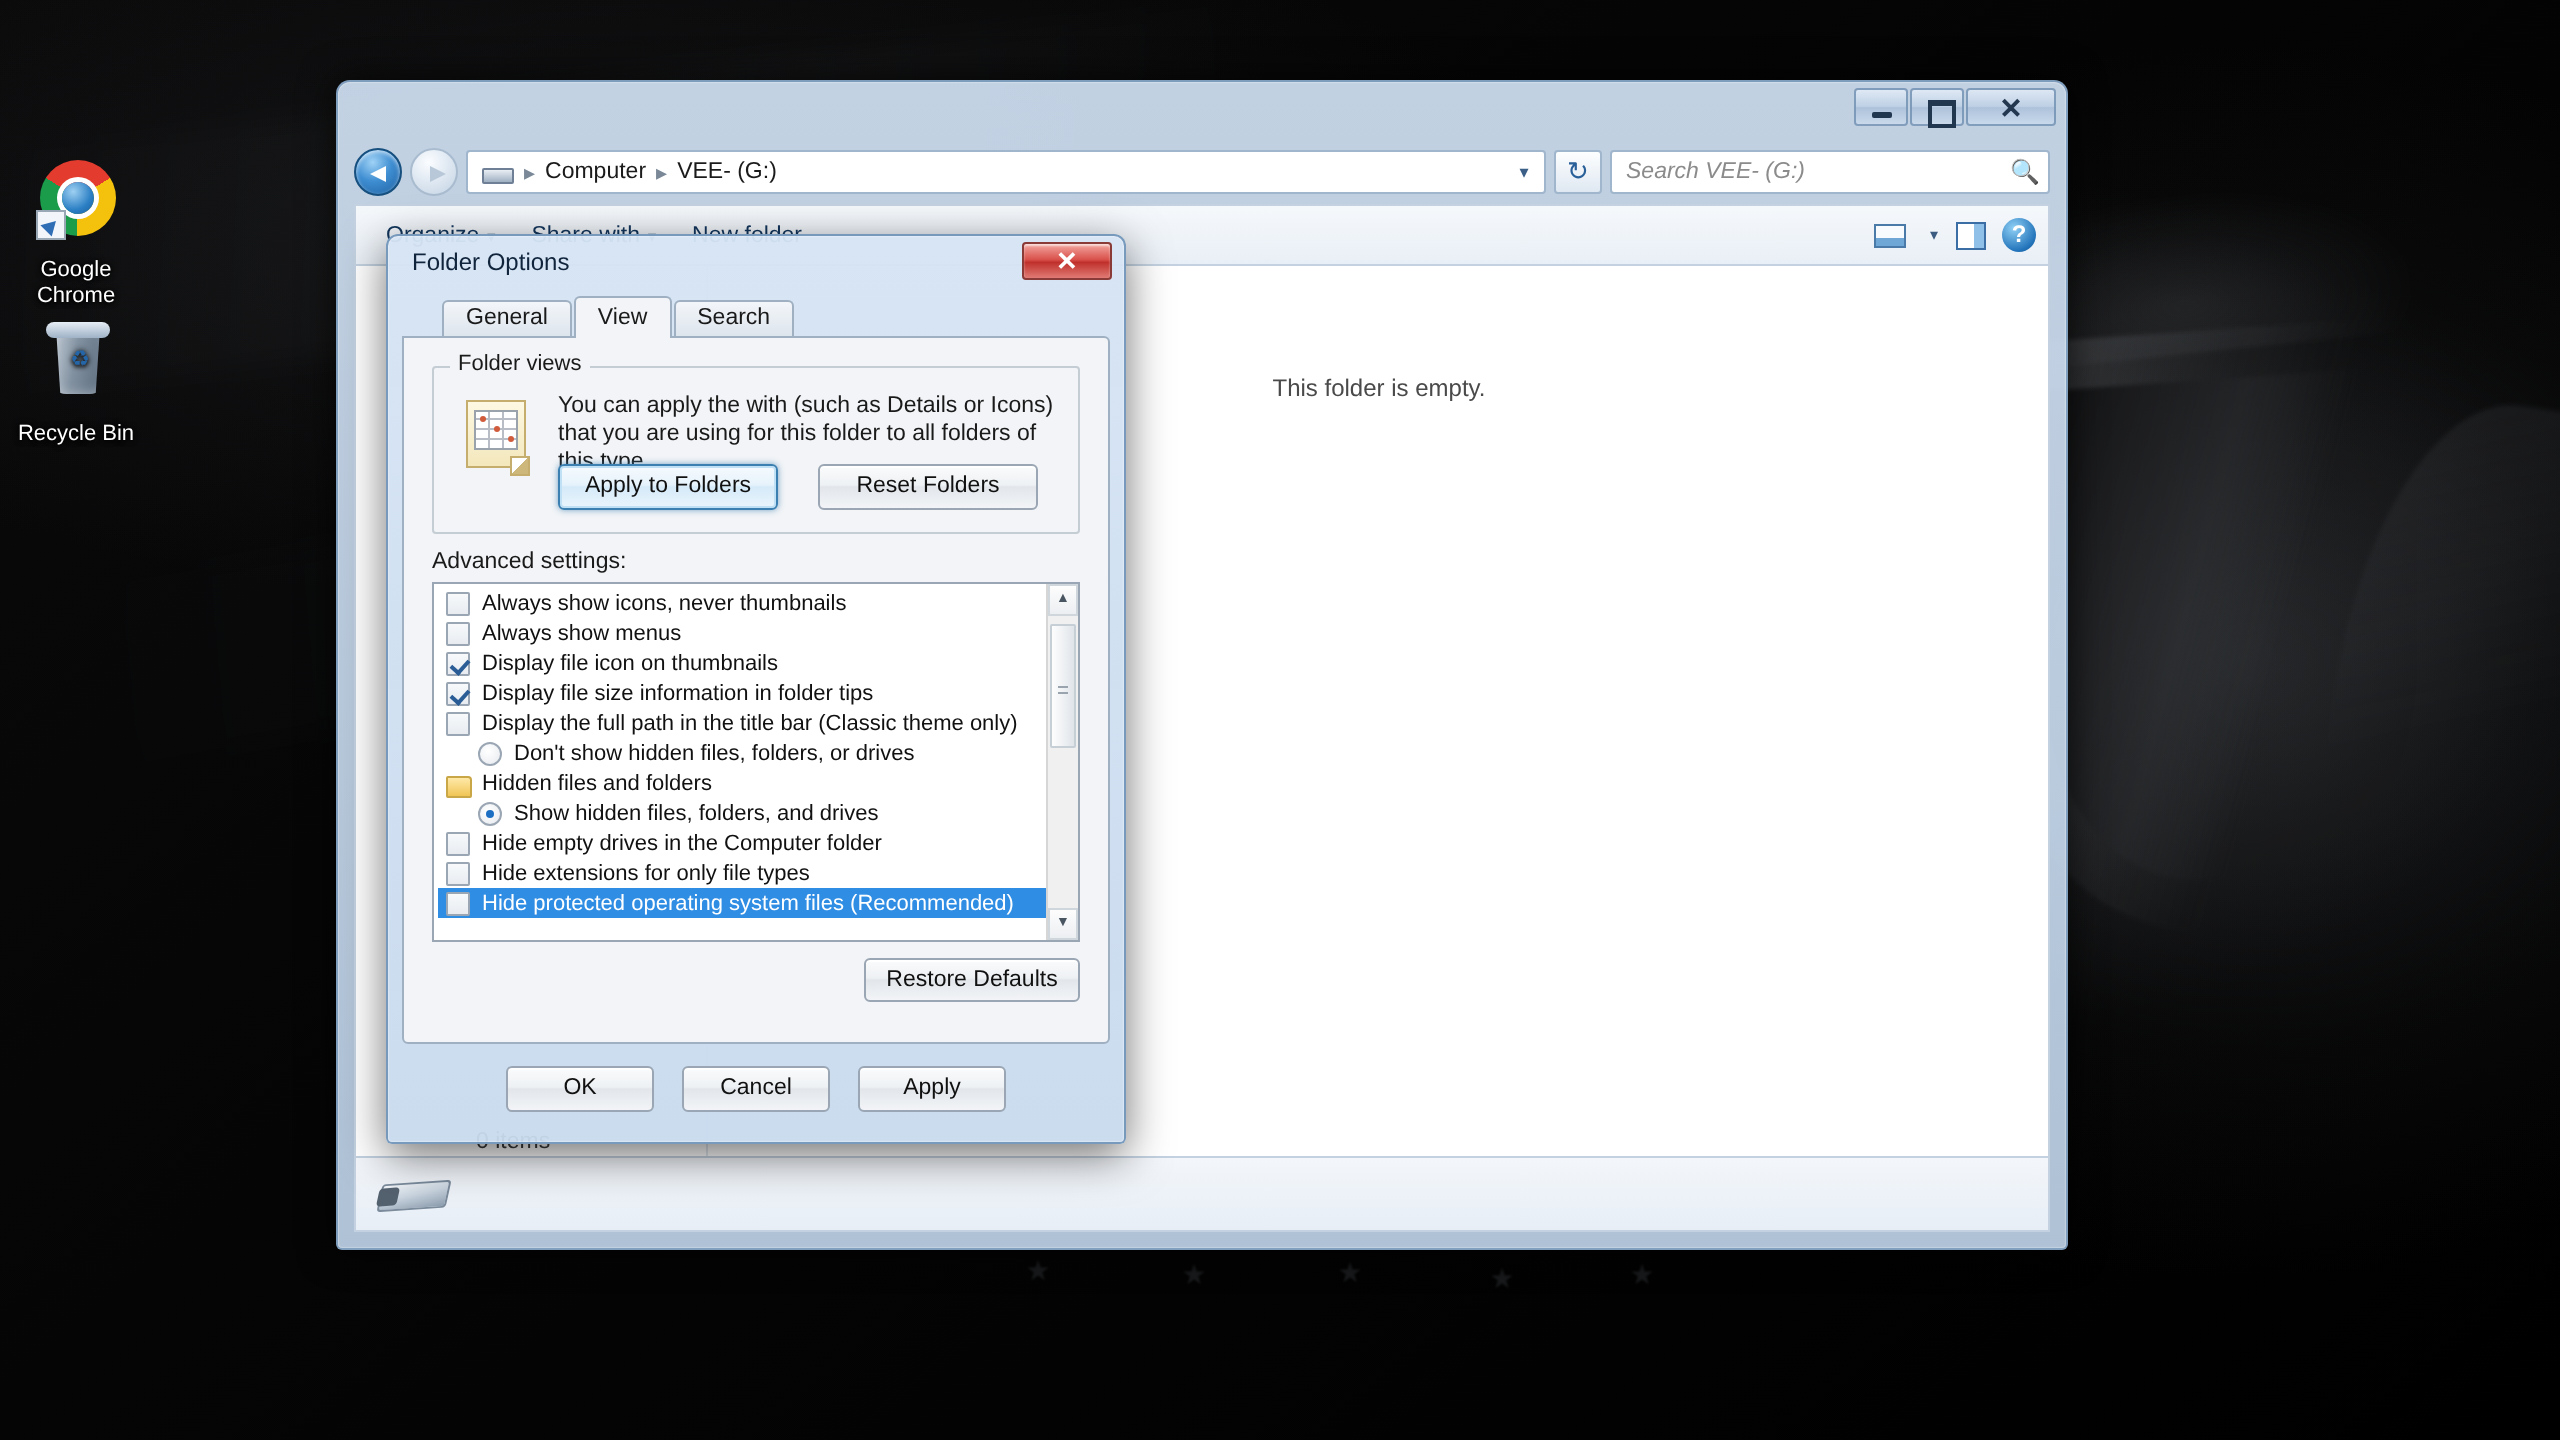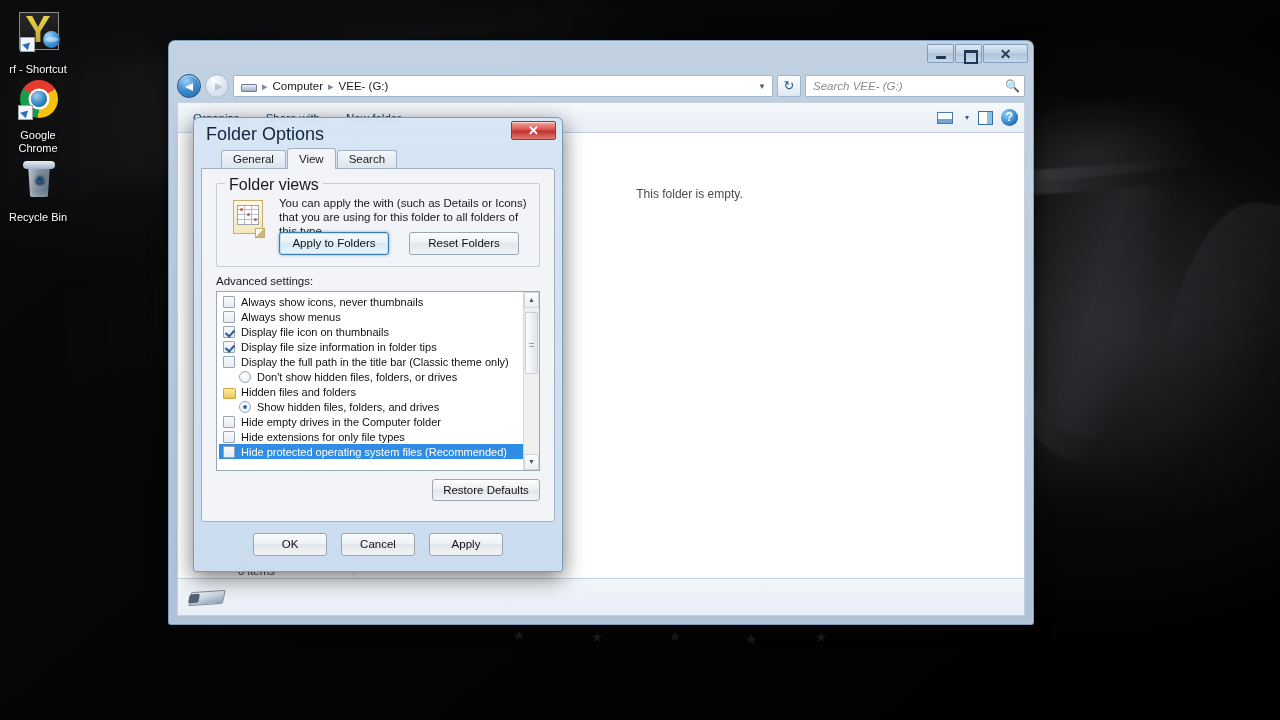--- a/index.html
+++ b/index.html
@@ -361,21 +361,21 @@
     position: absolute;
     left: 192px; top: 116px; width: 370px; height: 455px;
     border-radius: 6px 6px 3px 3px;
     background: linear-gradient(180deg, rgba(214,228,244,0.96) 0%, rgba(200,218,238,0.95) 100%);
     border: 1px solid rgba(110,145,182,0.9);
     box-shadow: 0 6px 22px rgba(0,0,0,0.55), inset 0 0 1px rgba(255,255,255,0.95);
     padding: 1px;
   }
   #dlg-title {
     position: absolute; left: 12px; top: 6px;
-    font-size: 18px; color: #10243c;
+    font-size: 12px; color: #10243c;
   }
   #dlg-close {
     position: absolute; right: 6px; top: 3px;
     width: 45px; height: 19px;
     border-radius: 2px;
     border: 1px solid #8a3a37;
     background: linear-gradient(180deg,#f3a7a0 0%, #d9504a 46%, #c0302b 54%, #e07a74 100%);
     box-shadow: inset 0 1px 1px rgba(255,255,255,0.6);
     color: #fff; font-size: 13px; font-weight: bold; text-align: center; line-height: 17px;
     cursor: default;
@@ -412,21 +412,21 @@
   }
   
   #group-folderviews {
     position: absolute; left: 14px; top: 14px; right: 14px; height: 84px;
     border: 1px solid #c4ccd4;
     border-radius: 2px;
   }
   #group-folderviews-legend {
     position: absolute; left: 8px; top: -8px;
     background: #f2f4f7; padding: 0 4px;
-    font-size: 16px; color: #1a1a1a;
+    font-size: 11px; color: #1a1a1a;
   }
   #fv-icon {
     position: absolute; left: 14px; top: 16px; width: 36px; height: 38px;
   }
   #fv-icon .page {
     position: absolute; left: 2px; top: 0; width: 30px; height: 34px;
     background: linear-gradient(180deg,#fdf8e3,#f3e7bb);
     border: 1px solid #c5ae6d;
   }
   #fv-icon .grid {
@@ -567,29 +567,20 @@
   <div id="crest-swoosh"></div>
   <div id="wall-streak-1"></div>
   <div id="wall-streak-2"></div>
 
   <div class="wall-star" style="left:512px;top:628px;">★</div>
   <div class="wall-star" style="left:590px;top:630px;">★</div>
   <div class="wall-star" style="left:668px;top:629px;">★</div>
   <div class="wall-star" style="left:744px;top:632px;">★</div>
   <div class="wall-star" style="left:814px;top:630px;">★</div>
 
-  <div class="desk-icon" style="left:0px;top:12px;">
-    <div class="glyphbox">
-      <div id="ico-rf-box" style="position:absolute;left:5px;top:0;width:40px;height:38px;"></div>
-      <div id="ico-rf-y"></div>
-      <div id="ico-rf-globe"></div>
-      <div class="shortcut-arrow" style="left:6px;bottom:8px;"></div>
-    </div>
-    <span class="desk-label">rf - Shortcut</span>
-  </div>
 
   <div class="desk-icon" style="left:0px;top:78px;">
     <div class="glyphbox">
       <div id="ico-chrome"></div>
       <div class="shortcut-arrow" style="left:4px;bottom:6px;"></div>
     </div>
     <span class="desk-label">Google Chrome</span>
   </div>
 
   <div class="desk-icon" style="left:0px;top:160px;">

